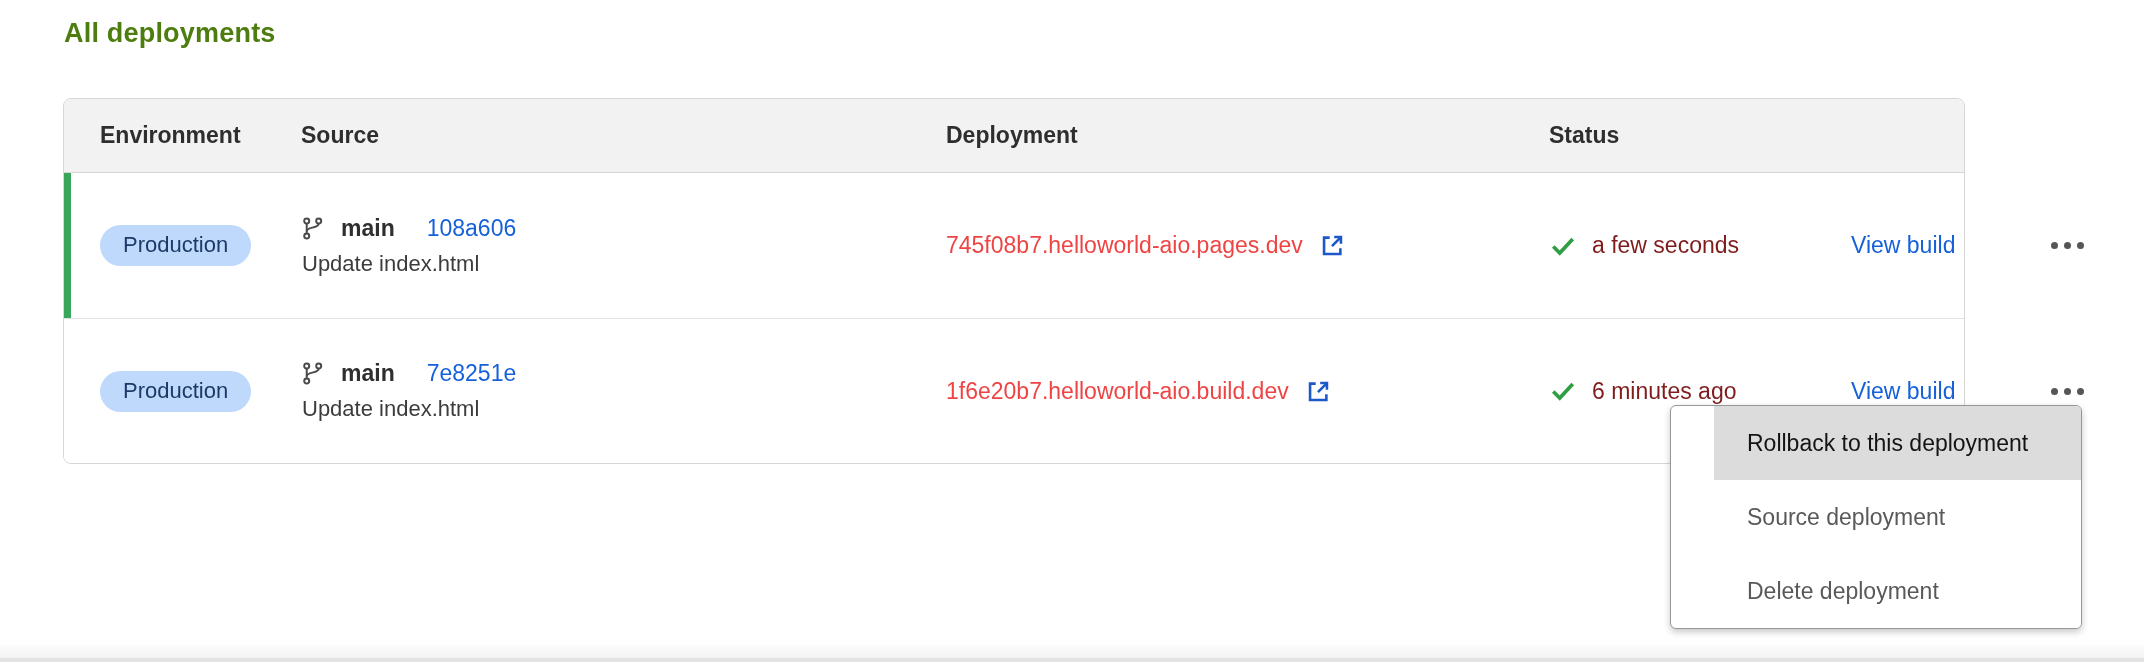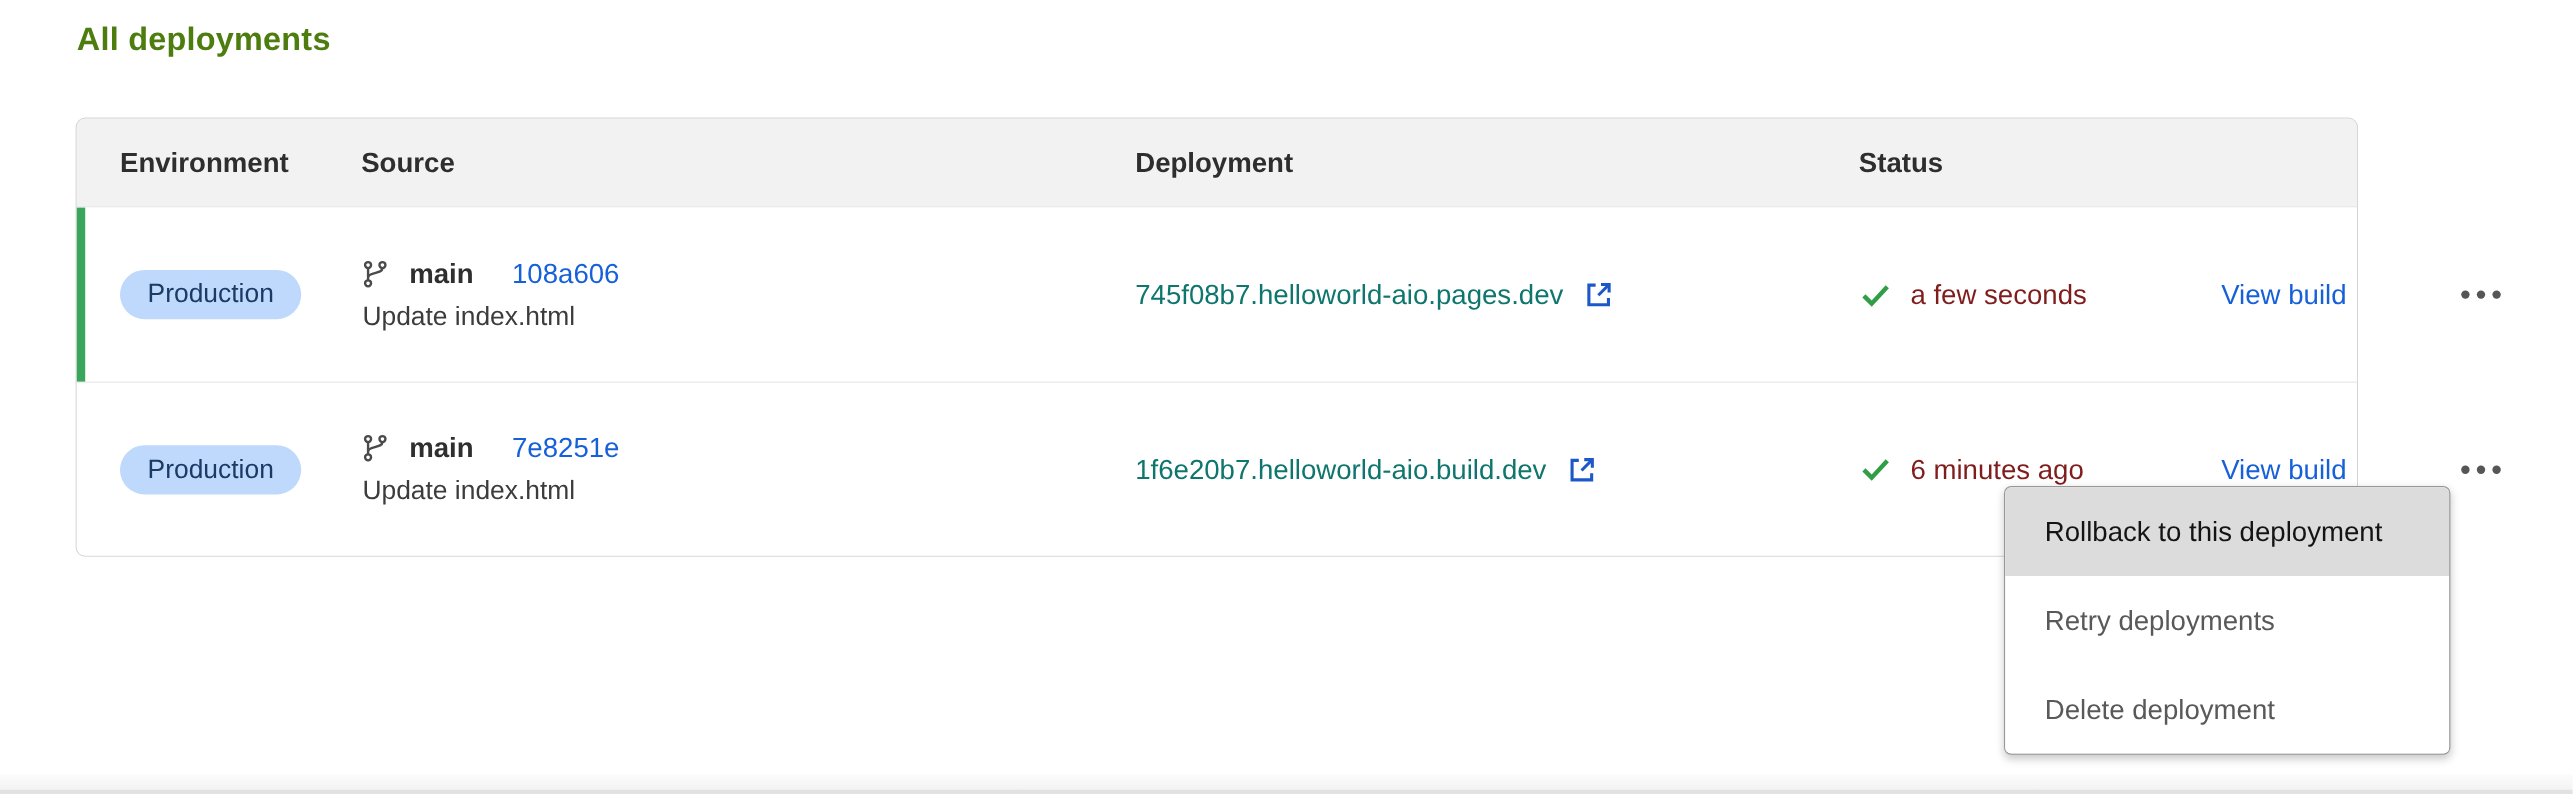--- a/index.html
+++ b/index.html
@@ -64,40 +64,41 @@
     line-height: 1;
   }
 
   .source-cell { display: flex; flex-direction: column; justify-content: center; gap: 9px; }
   .source-line { display: flex; align-items: center; justify-content: center; }
   .branch-icon { width: 25px; height: 27px; margin-right: 15px; flex: none; }
   .branch-name { font-size: 23px; font-weight: 700; color: #2f2f2f; margin-right: 32px; }
   .commit-link { font-size: 23px; color: var(--accent-blue, #1660da); text-decoration: none; cursor: pointer; }
   .commit-msg { font-size: 22px; color: #3c3c3c; padding-left: 1px; }
 
-  .deploy-url { font-size: 23px; color: #0f766e; margin-right: 16px; }
+  .deploy-url { font-size: 23px; color: #ef4444; margin-right: 16px; }
   .external-icon { width: 27px; height: 27px; cursor: pointer; flex: none; }
 
   .check-icon { width: 28px; height: 26px; margin-right: 15px; flex: none; }
   .status-text { font-size: 23px; color: #7f1d1d; }
 
   .view-build-link { font-size: 23px; color: var(--accent-blue, #1660da); text-decoration: none; cursor: pointer; }
 
   .dots-button { display: flex; align-items: center; gap: 6px; padding: 12px 4px; cursor: pointer; }
   .dot { width: 7px; height: 7px; border-radius: 50%; background: #565656; }
 
   
   .context-menu {
-    position: absolute; left: 1670px; top: 405px; width: 372px;
+    position: absolute; left: 1670px; top: 405px; width: 412px;
     background: #ffffff;
     border: 1px solid #979797;
     border-radius: 6px;
     box-shadow: 0 3px 7px rgba(0,0,0,0.22);
     z-index: 10;
     overflow: hidden;
+    padding-left: 43px;
   }
   .menu-item {
     height: 74px;
     display: flex; align-items: center;
     padding-left: 33px;
     font-size: 23px;
     color: #595959;
     cursor: pointer;
     background: #ffffff;
   }
@@ -219,19 +220,19 @@
           <span class="dot"></span>
           <span class="dot"></span>
         </div>
       </div>
     </div>
 
   </div>
 
   <div class="context-menu">
     <div class="menu-item highlighted">Rollback to this deployment</div>
-    <div class="menu-item">Retry deployments</div>
+    <div class="menu-item">Source deployment</div>
     <div class="menu-item">Delete deployment</div>
   </div>
 
   <div class="footer-band"></div>
 
 </div>
 
 </body></html>

